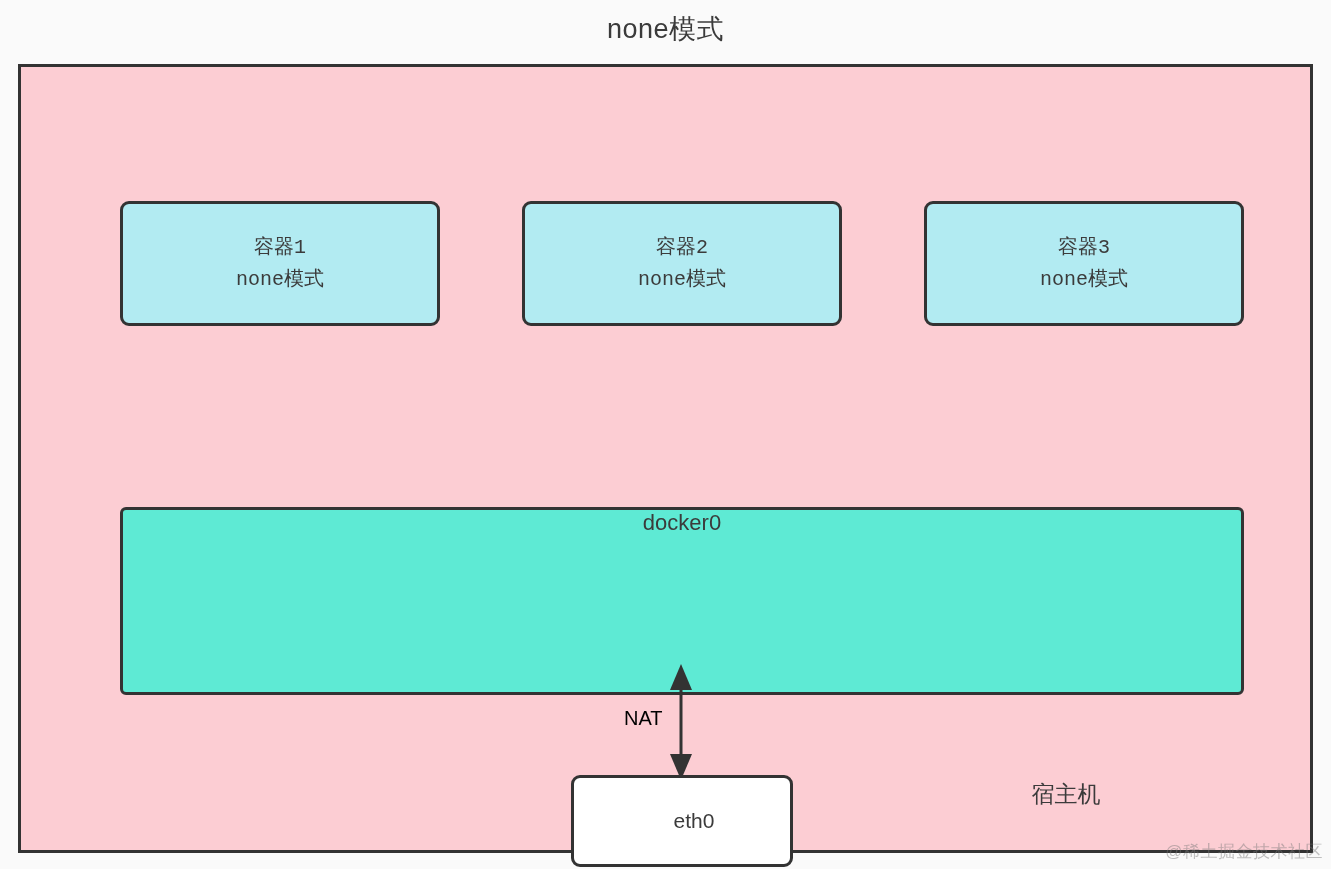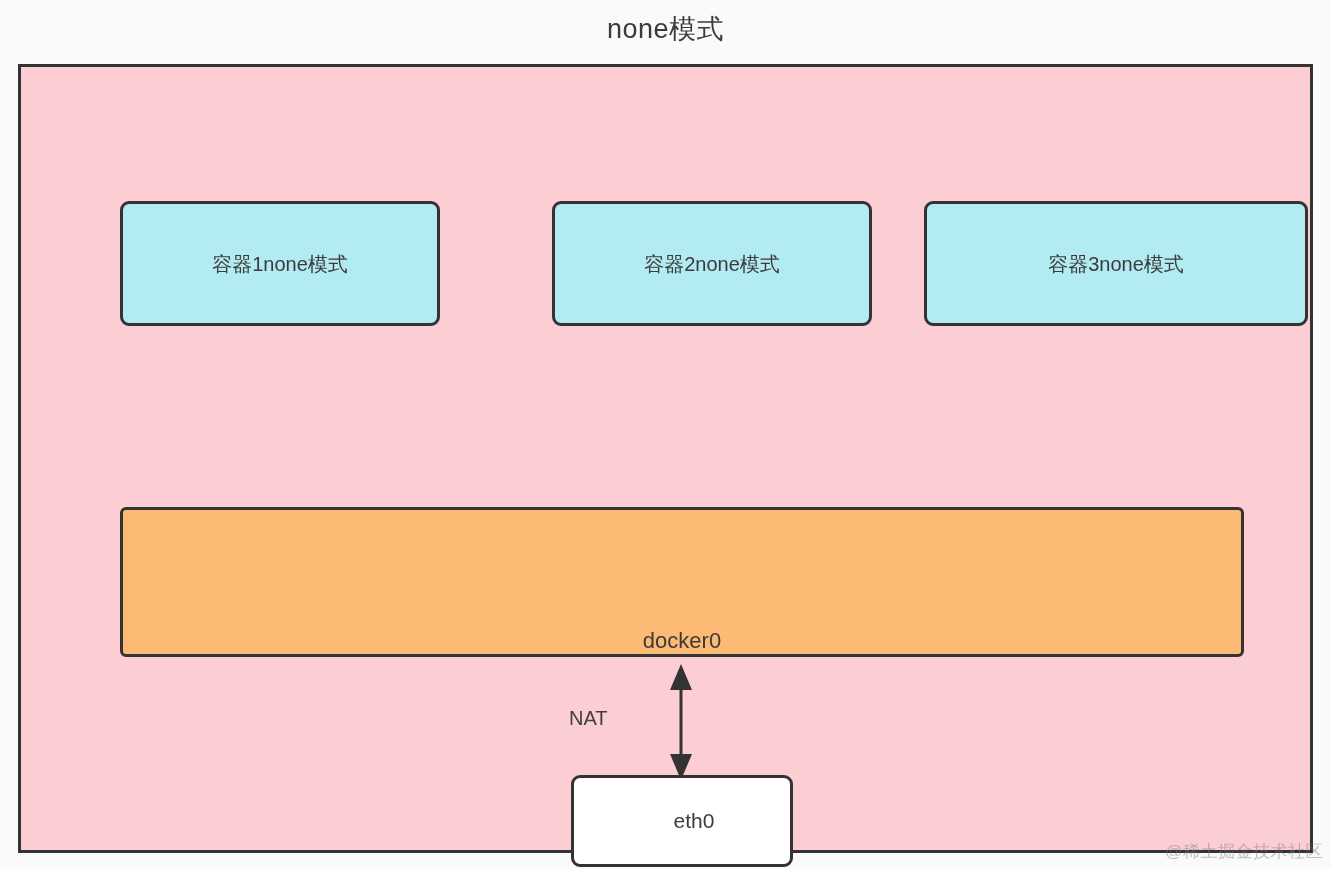--- a/index.html
+++ b/index.html
@@ -51,69 +51,70 @@
   }
 
   
   .container-box {
     position: absolute;
     background: #b2ebf2;
     border: 3px solid #333333;
     border-radius: 9px;
     box-sizing: border-box;
     display: flex;
-    flex-direction: row;
+    flex-direction: column;
     align-items: center;
     justify-content: center;
     text-align: center;
     font-size: 20px;
     line-height: 32px;
     color: #3b3b3b;
+    font-family: Liberation Mono, monospace;
   }
   .container-box .line {
     white-space: nowrap;
   }
 
   #container-1 { left: 99px;  top: 134px; width: 320px; height: 125px; }
-  #container-2 { left: 531px; top: 134px; width: 320px; height: 125px; }
-  #container-3 { left: 903px; top: 134px; width: 384px; height: 125px; }
+  #container-2 { left: 501px; top: 134px; width: 320px; height: 125px; }
+  #container-3 { left: 903px; top: 134px; width: 320px; height: 125px; }
 
   
   .docker-bar {
     position: absolute;
     left: 99px;
     top: 440px;
     width: 1124px;
-    height: 150px;
-    background: #fdba74;
+    height: 188px;
+    background: #5eead4;
     border: 3px solid #333333;
     border-radius: 6px;
     box-sizing: border-box;
     display: flex;
-    align-items: flex-end;
+    align-items: flex-start;
     justify-content: center;
     font-size: 22px;
     color: #3b3b3b;
     white-space: nowrap;
   }
 
   
   .nat-arrow {
     position: absolute;
     left: 636px;
     top: 596px;
     width: 48px;
     height: 118px;
   }
   .nat-label {
     position: absolute;
-    left: 548px;
+    left: 603px;
     top: 640px;
     font-size: 20px;
-    color: #404040;
+    color: #000000;
     white-space: nowrap;
   }
 
   
   .eth-box {
     position: absolute;
     left: 550px;
     top: 708px;
     width: 222px;
     height: 92px;
@@ -189,19 +190,20 @@
       <line x1="24" y1="8" x2="24" y2="110" stroke="#333333" stroke-width="3"></line>
       <polygon points="24,1 13,27 35,27" fill="#333333"></polygon>
       <polygon points="24,117 13,91 35,91" fill="#333333"></polygon>
     </svg>
 
     <div class="eth-box">
       <span>eth0</span>
     </div>
 
     <div class="host-caption">
+      <div class="line">宿主机</div>
     </div>
 
   </div>
 
   <div class="watermark">@稀土掘金技术社区</div>
 
 </div>
 
 </body></html>

